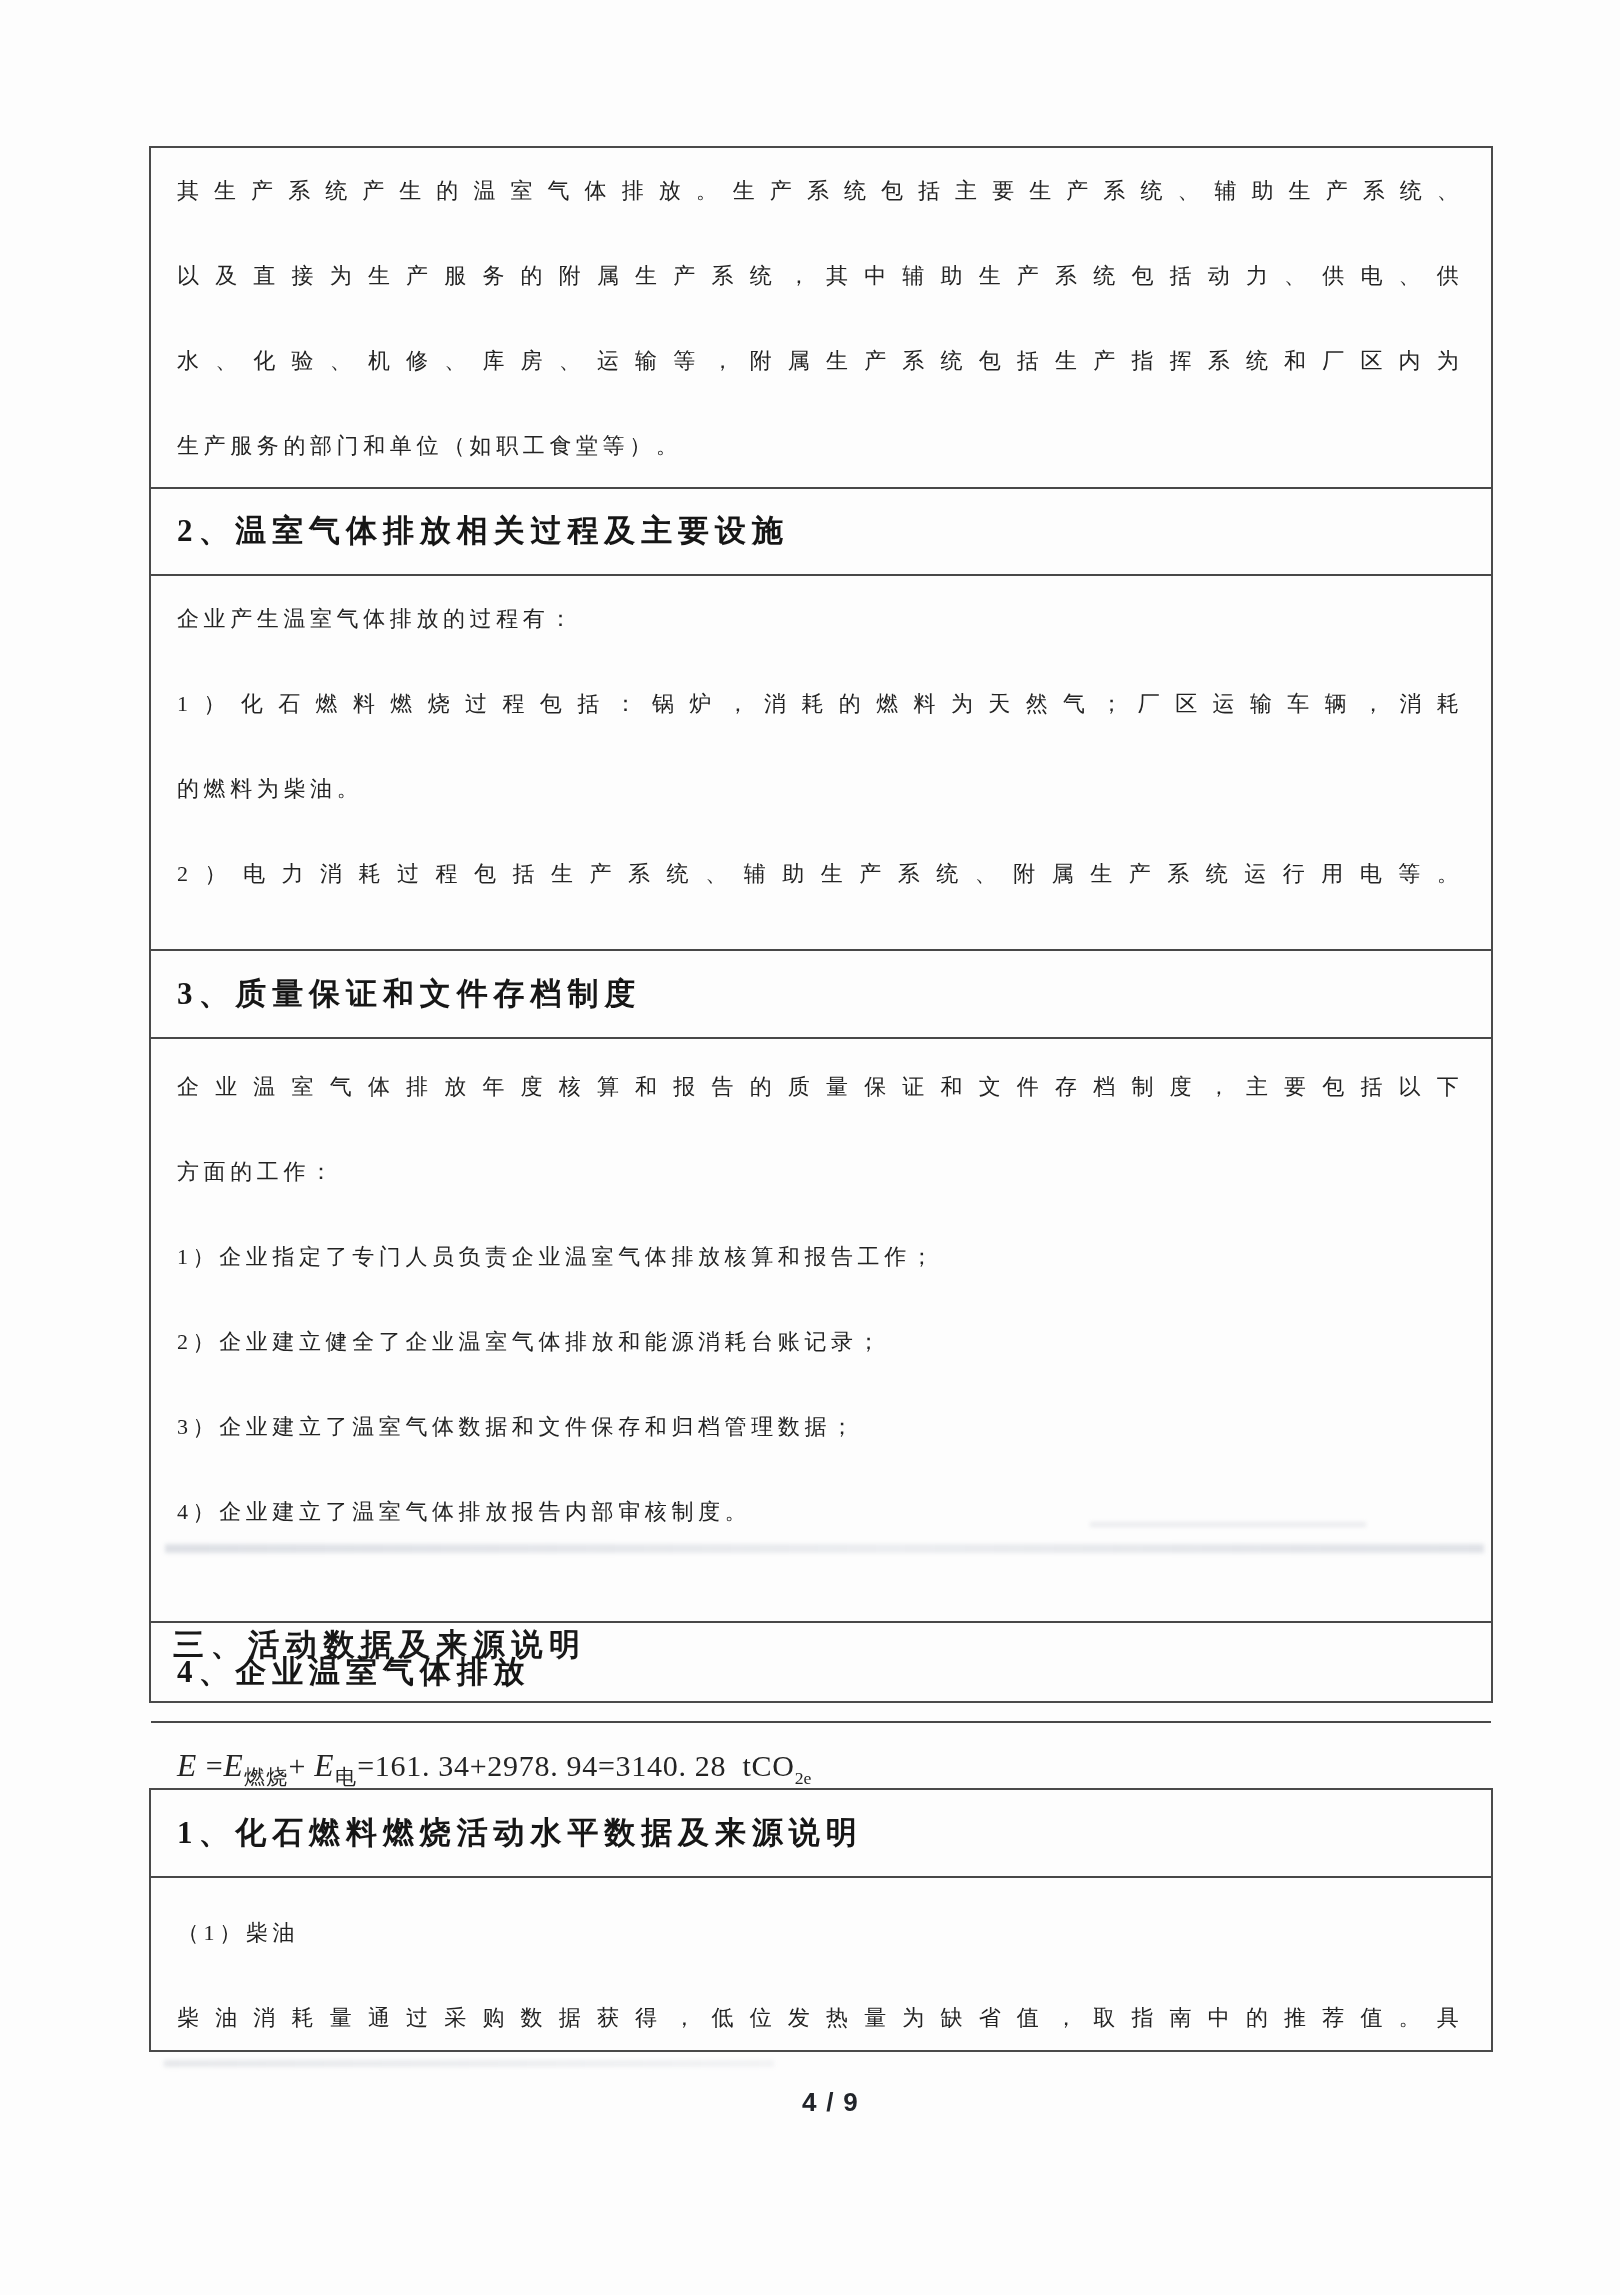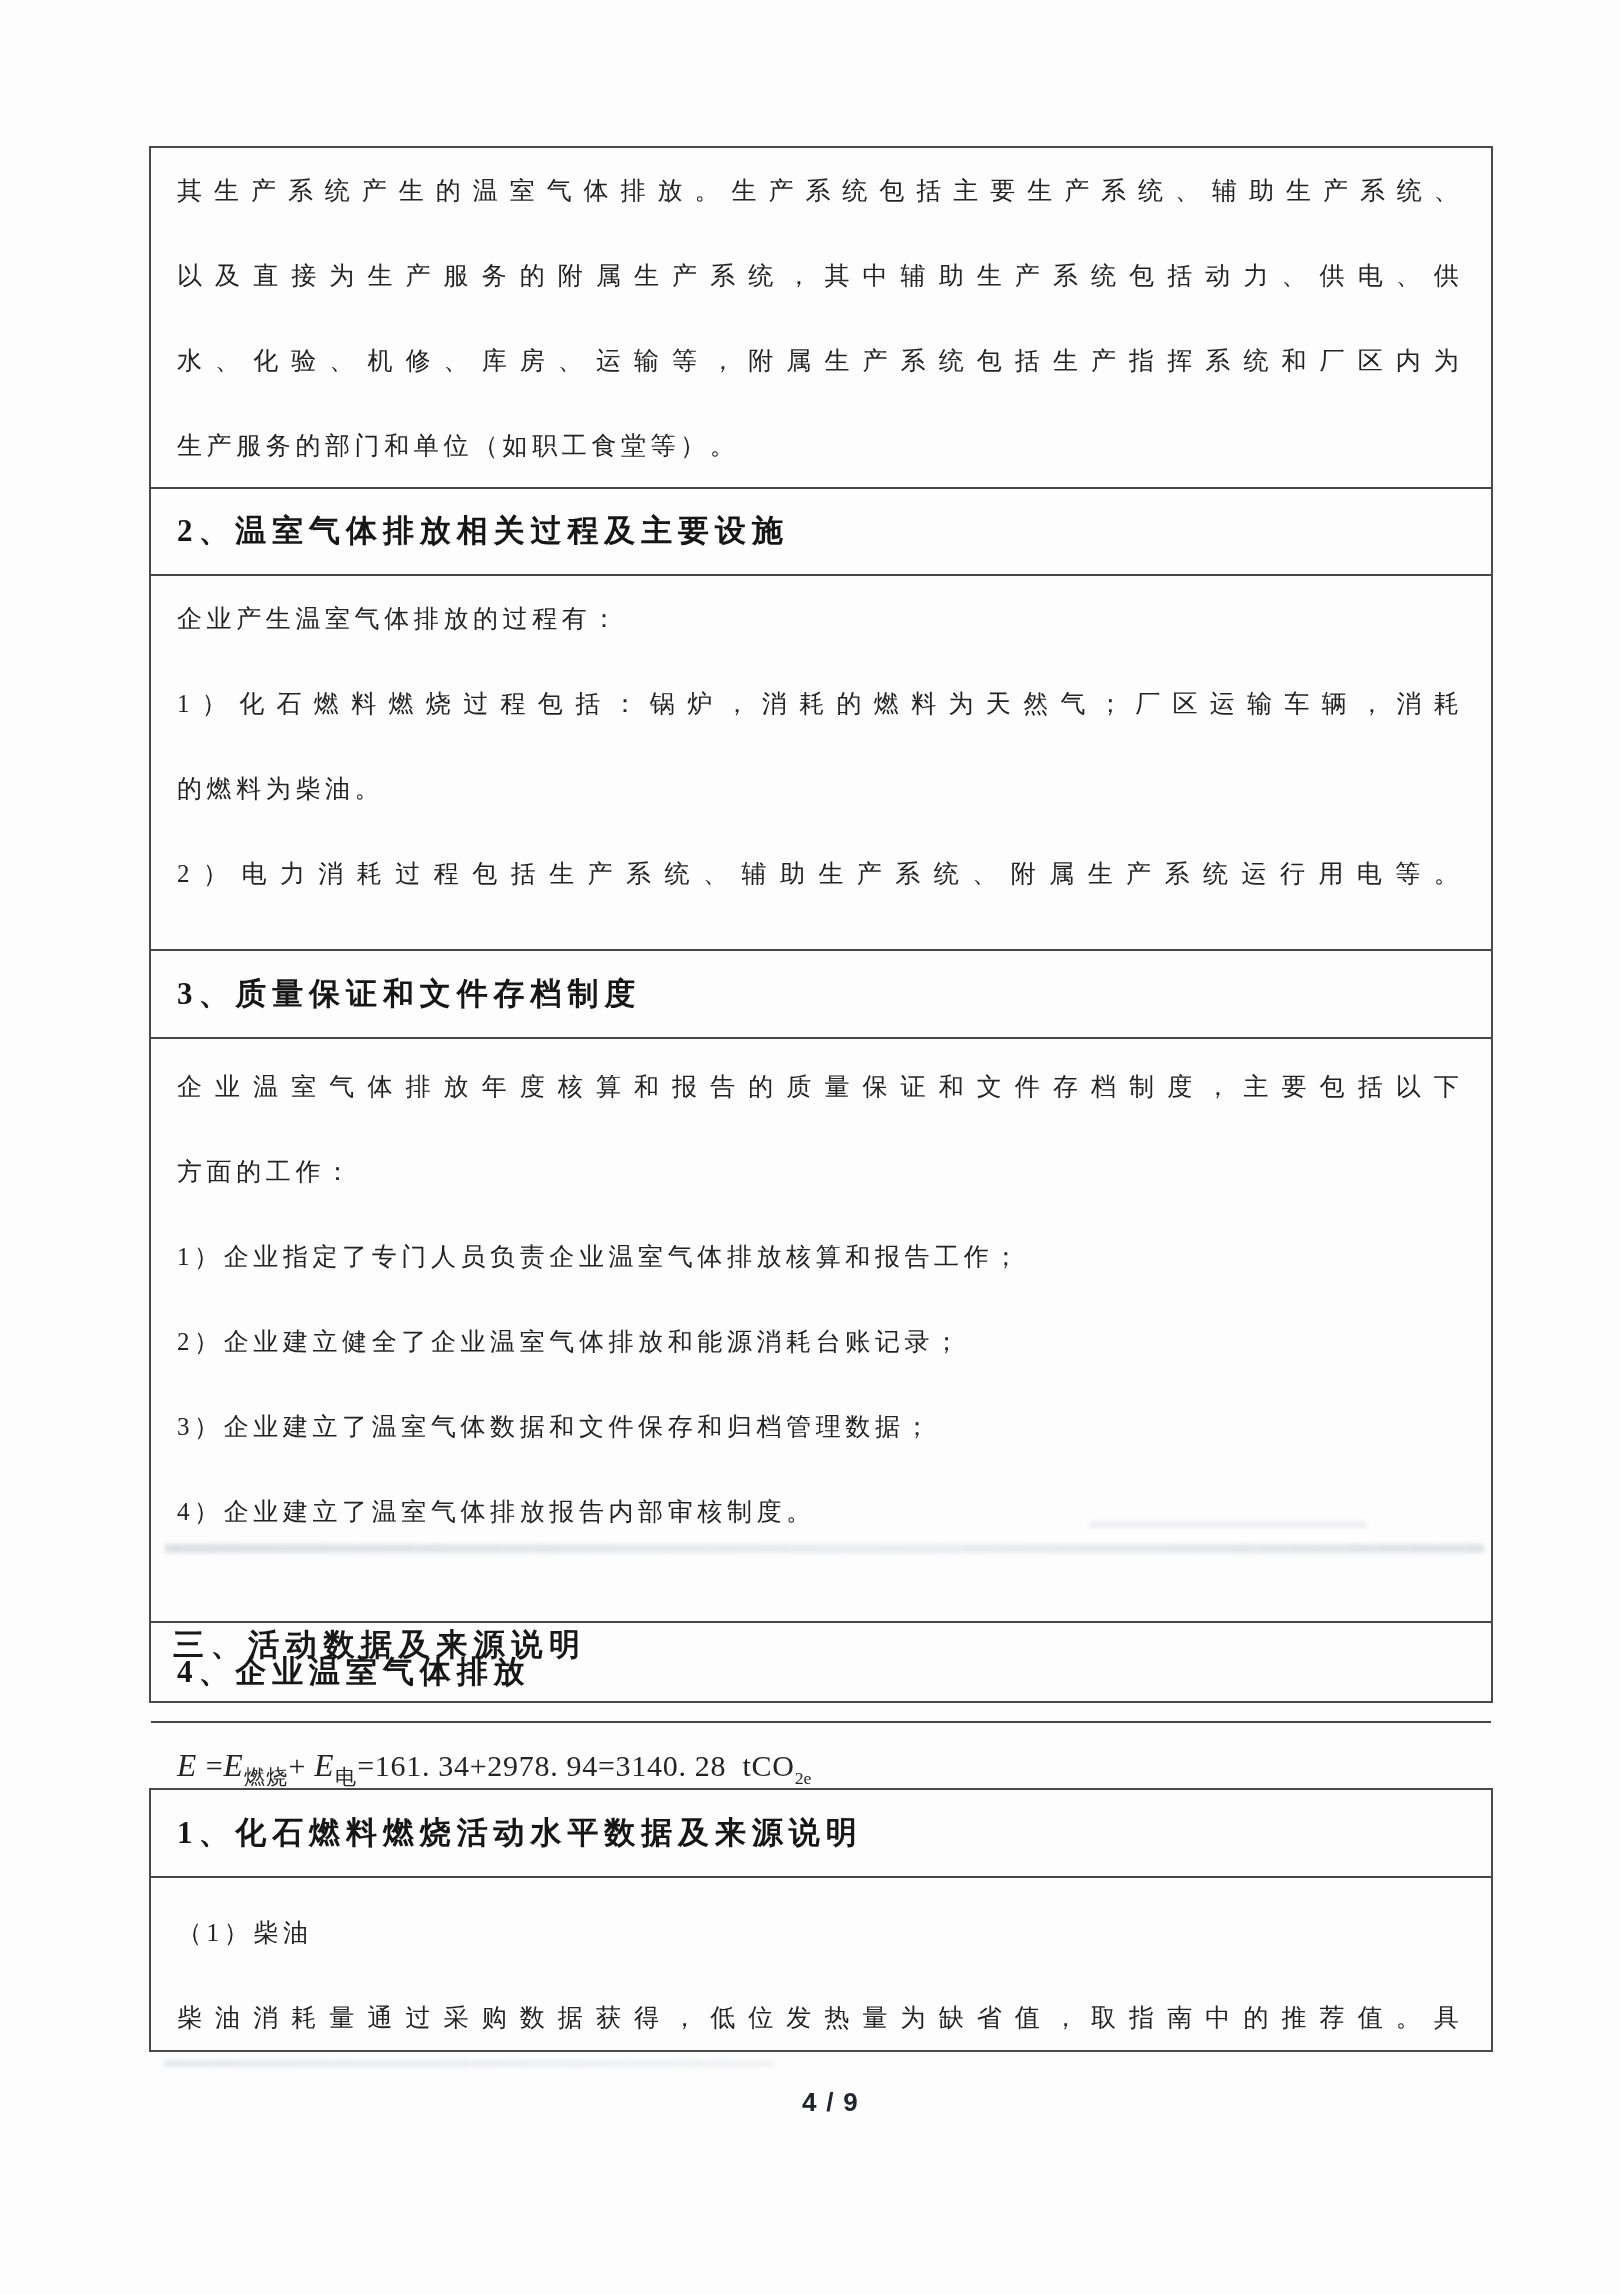--- a/index.html
+++ b/index.html
@@ -20,21 +20,21 @@
   #table2{top:1788px;height:264px;}
   .row{
     box-sizing:border-box;
     border-bottom:2.6px solid #484848;
     padding-left:26px;padding-right:27.6px;
     overflow:visible;
   }
   .row.last{border-bottom:none;}
   .ln{
     height:85px;line-height:85px;
-    font-size:25px;letter-spacing:4.6px;
+    font-size:22px;letter-spacing:4.6px;
     color:#232323;
     text-align:left;
   }
   .fill{
     text-align:justify;
     text-align-last:justify;
     text-justify:inter-character;
   }
   .hdr{
     font-weight:bold;color:#161616;

